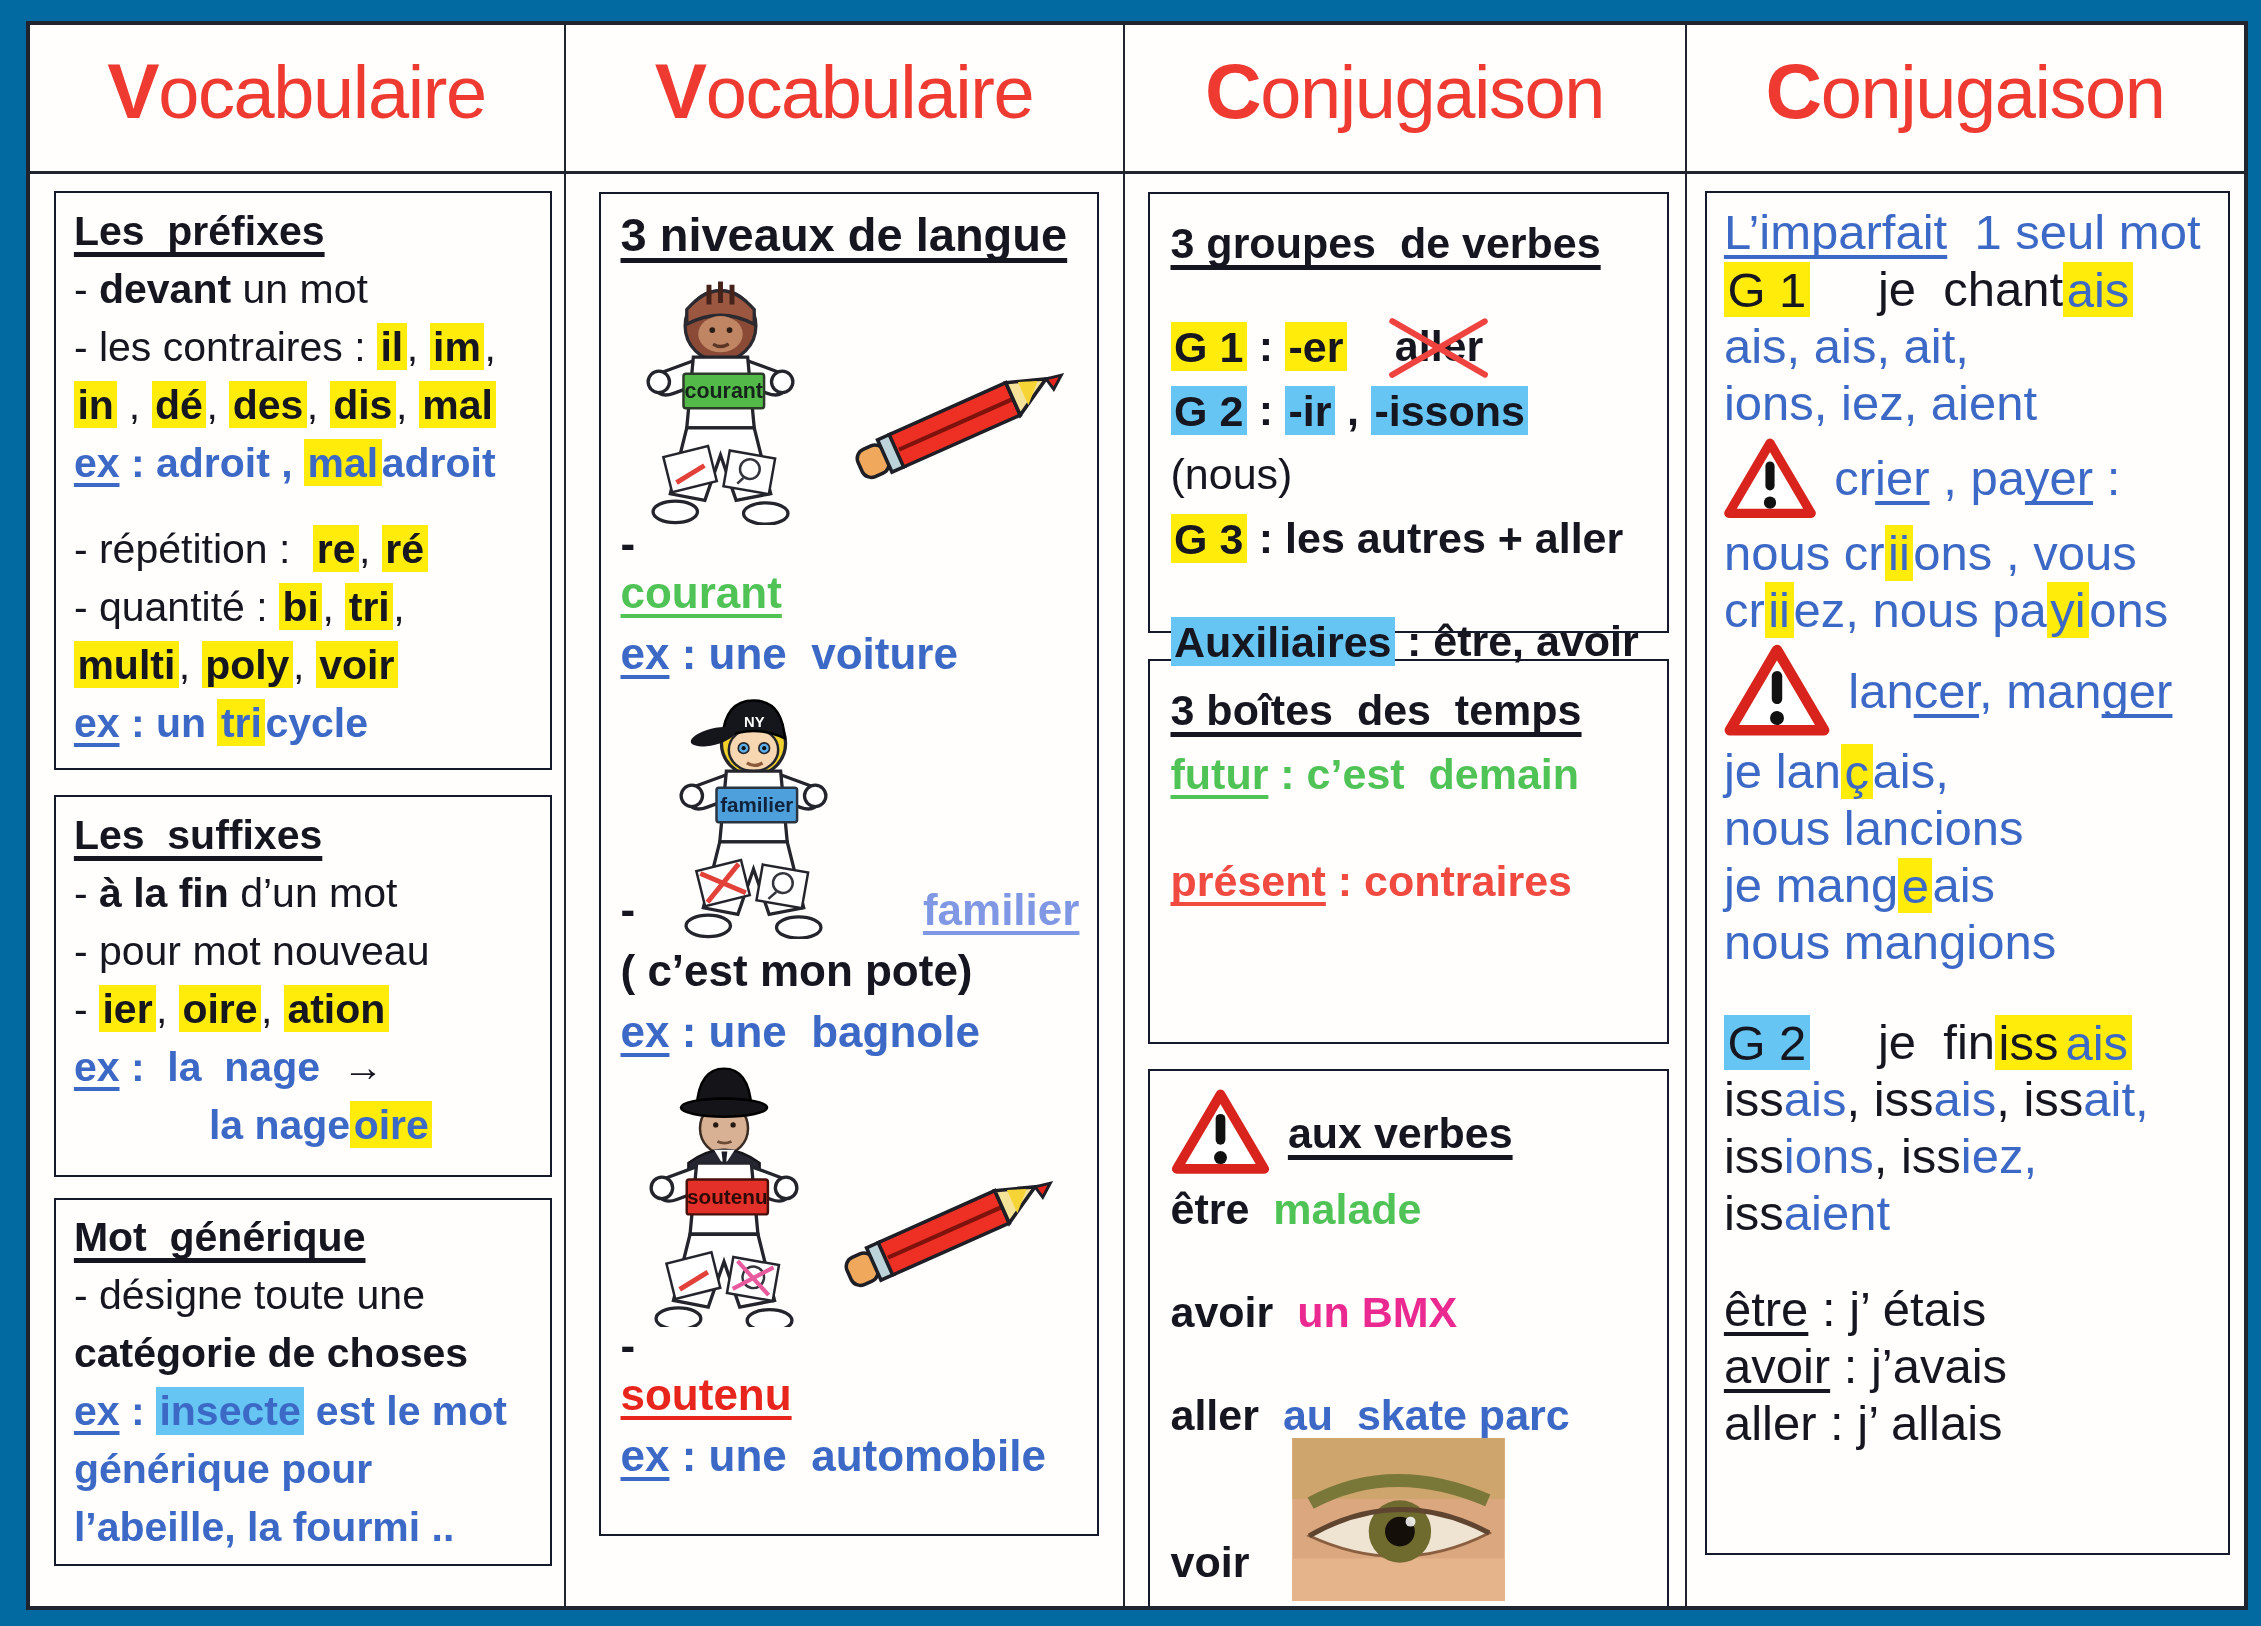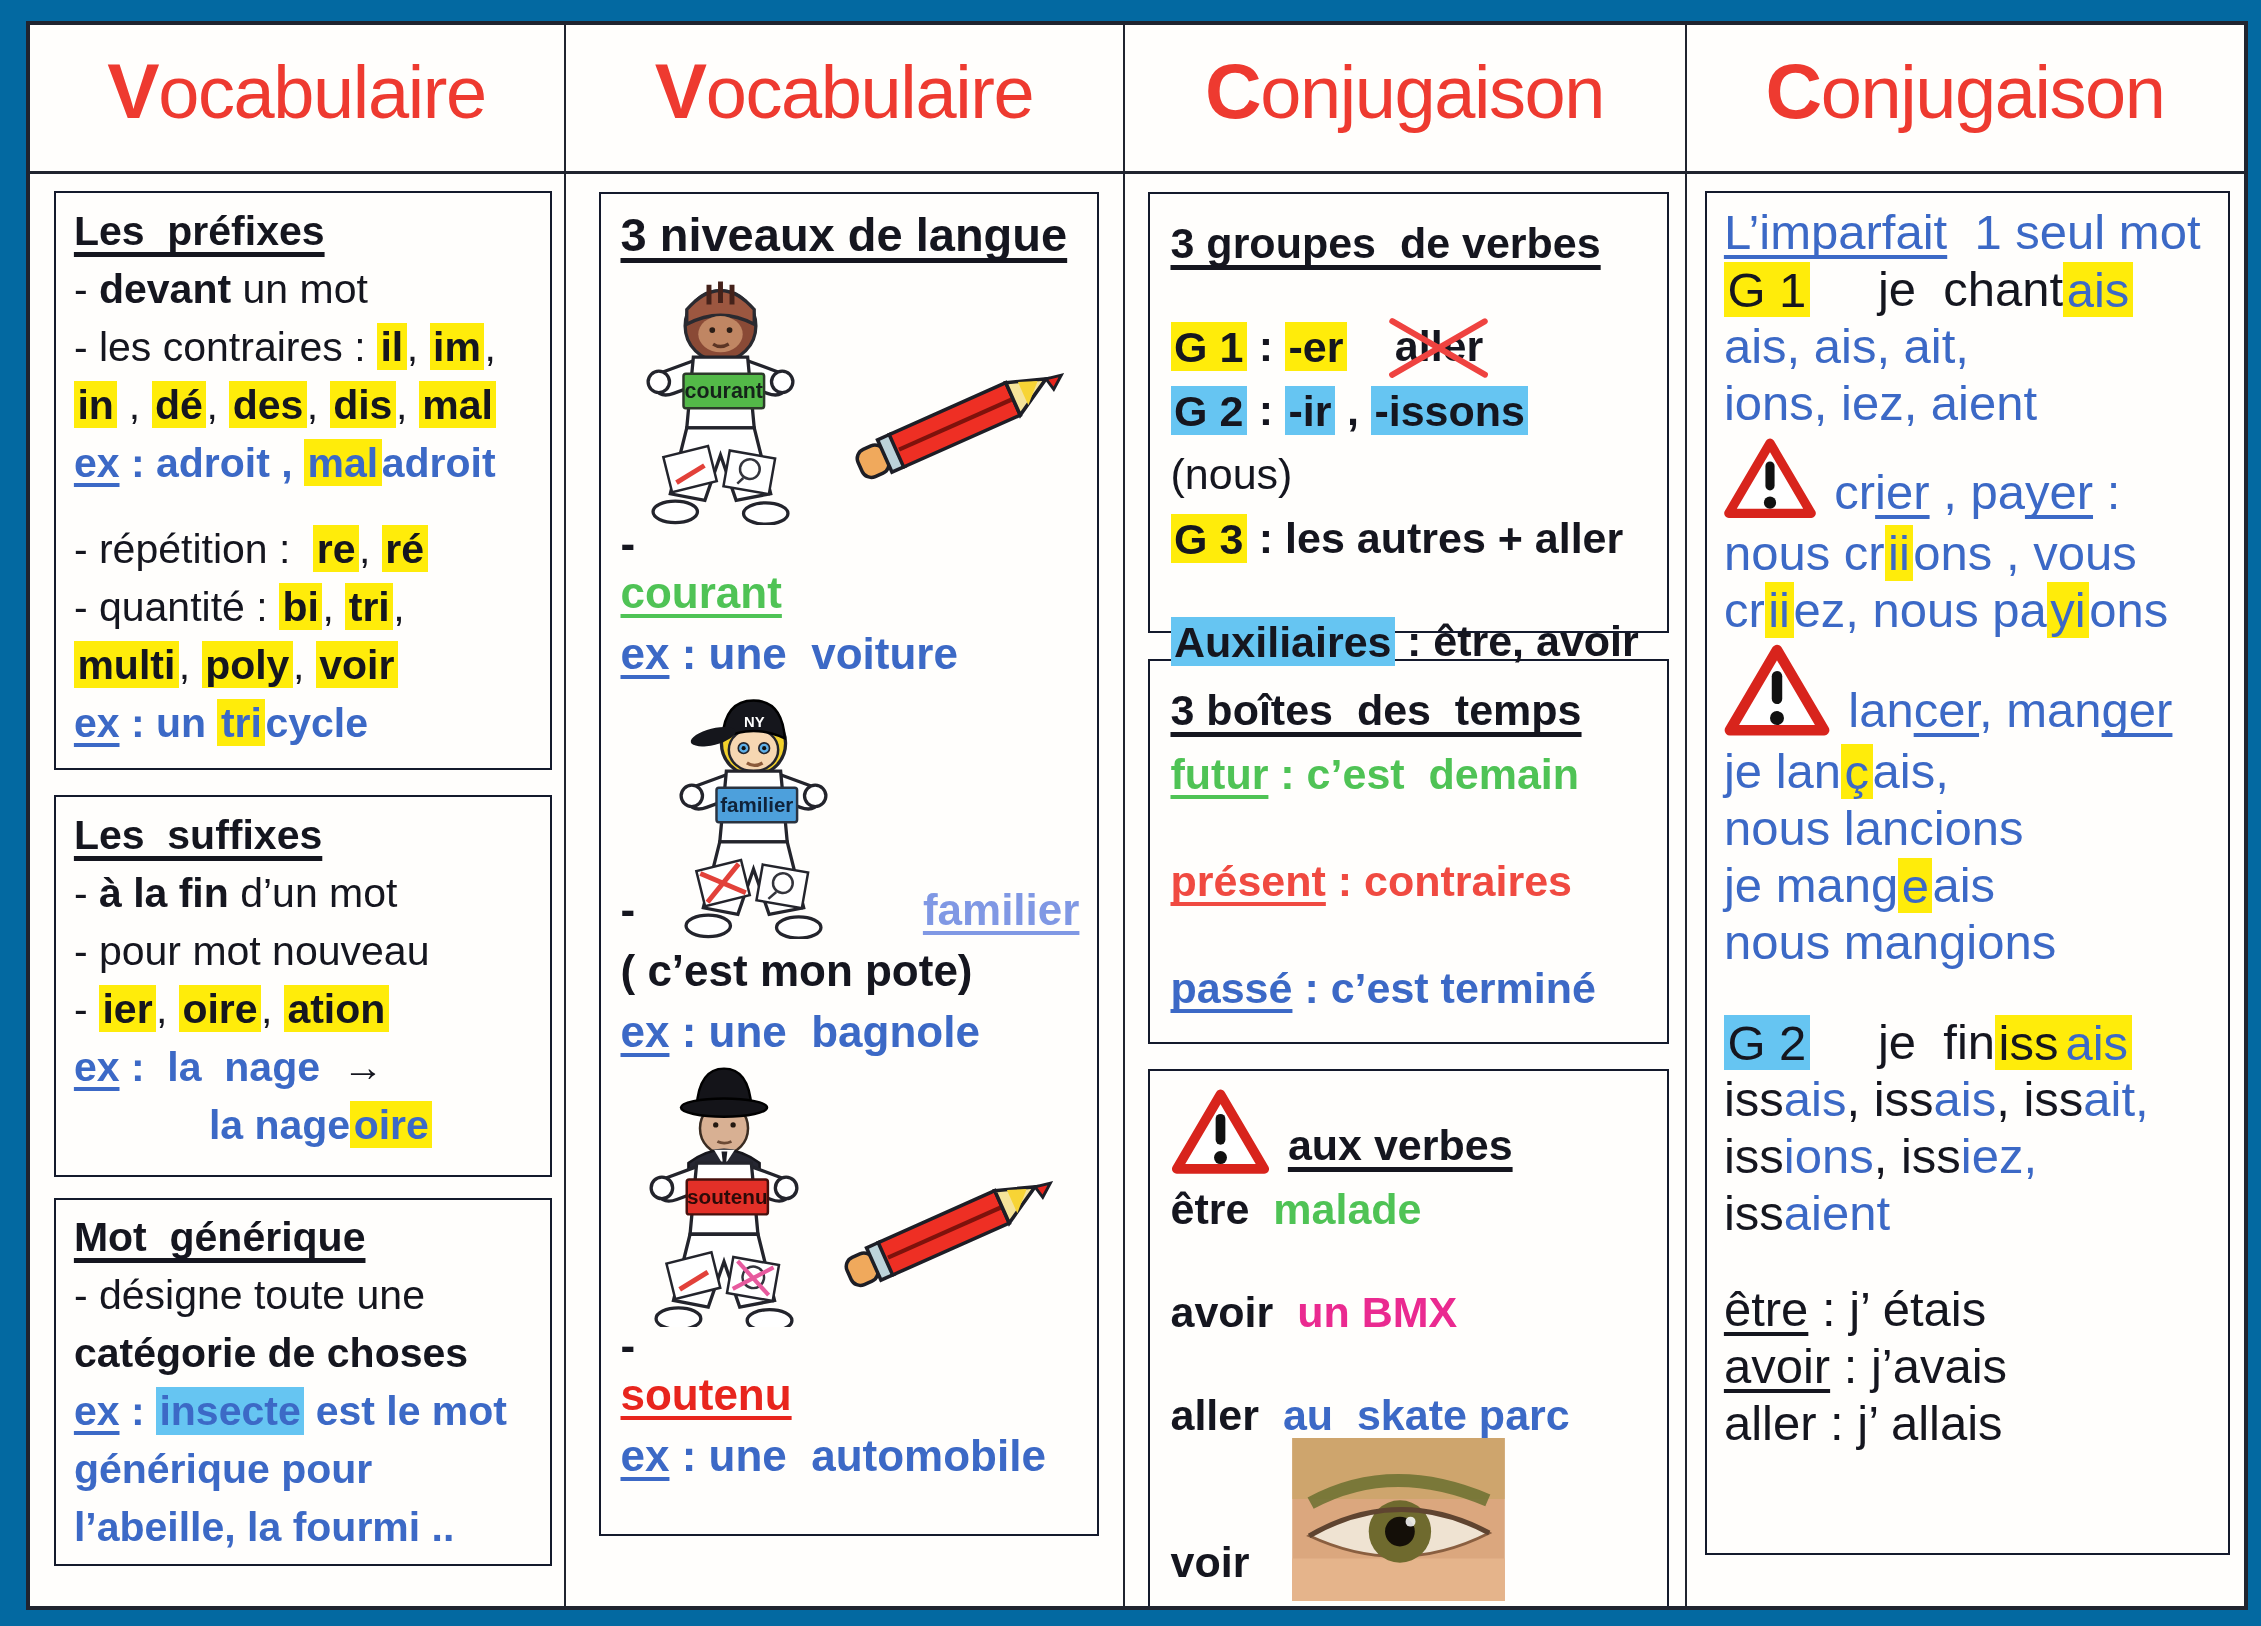--- a/index.html
+++ b/index.html
@@ -54,21 +54,21 @@
   .dashline{line-height:37px;font-weight:700;}
   .famrow{display:flex;justify-content:space-between;align-items:baseline;margin-top:-60px;padding-right:4.3px;}
   .paren{font-weight:700;}
   .fig2row{margin-left:33px;}
   
   .c3{padding:18.4px 15.6px 0 23px;font-size:43px;line-height:64px;font-weight:700;}
   .c3 .box{padding:17px 10px 0 21px;}
   .b-groups{height:420px;margin-bottom:25.5px;}
   .b-tenses{height:364px;margin-bottom:25.5px;}
   .b-attn{height:545px;}
-  .trirow{display:flex;align-items:flex-end;gap:18.4px;}
+  .trirow{display:flex;align-items:center;gap:18.4px;}
   .voirrow{display:flex;align-items:flex-start;gap:43px;margin-top:18.4px;}
   .voirword{margin-top:64px;}
   .eye{margin-top:-28px;}
   
   .c4{padding:17px 14px 0 18.4px;font-size:49px;line-height:57px;font-weight:400;}
   .c4 .box{height:1349px;padding:11.3px 7px 0 17px;}
   .c4 .trirow{margin:4.3px 0;}
   .w-icon{flex:0 0 auto;}
 </style>
 </head>
@@ -266,21 +266,20 @@
         <div class="line"><span class="y">G 3</span><span> : les autres + aller</span></div>
         <div class="gap55"></div>
         <div class="line"><span class="cy">Auxiliaires</span><span> : être, avoir</span></div>
       </div>
       <div class="box b-tenses">
         <div class="line box-title">3 boîtes  des  temps</div>
         <div class="line"><span class="green u">futur</span><span class="green"> : c’est  demain</span></div>
         <div class="gap60"></div>
         <div class="line"><span class="red2 u">présent</span><span class="red2"> : contraires</span></div>
         <div class="gap60"></div>
-        <div class="line"><span class="blue u">passé</span><span class="blue"> : c’est terminé</span></div>
       </div>
       <div class="box b-attn">
         <div class="trirow">
           <svg class="w-icon" width="99" height="89" viewBox="0 0 120 110">
             <path d="M60 8 L114 100 L6 100 Z" fill="#fff" stroke="#d8241c" stroke-width="12" stroke-linejoin="round"></path>
             <rect x="54" y="32" width="12" height="38" rx="6" fill="#111"></rect>
               <circle cx="60" cy="86" r="8" fill="#111"></circle>
           </svg>
           <span class="box-title">aux  verbes</span>
         </div>

